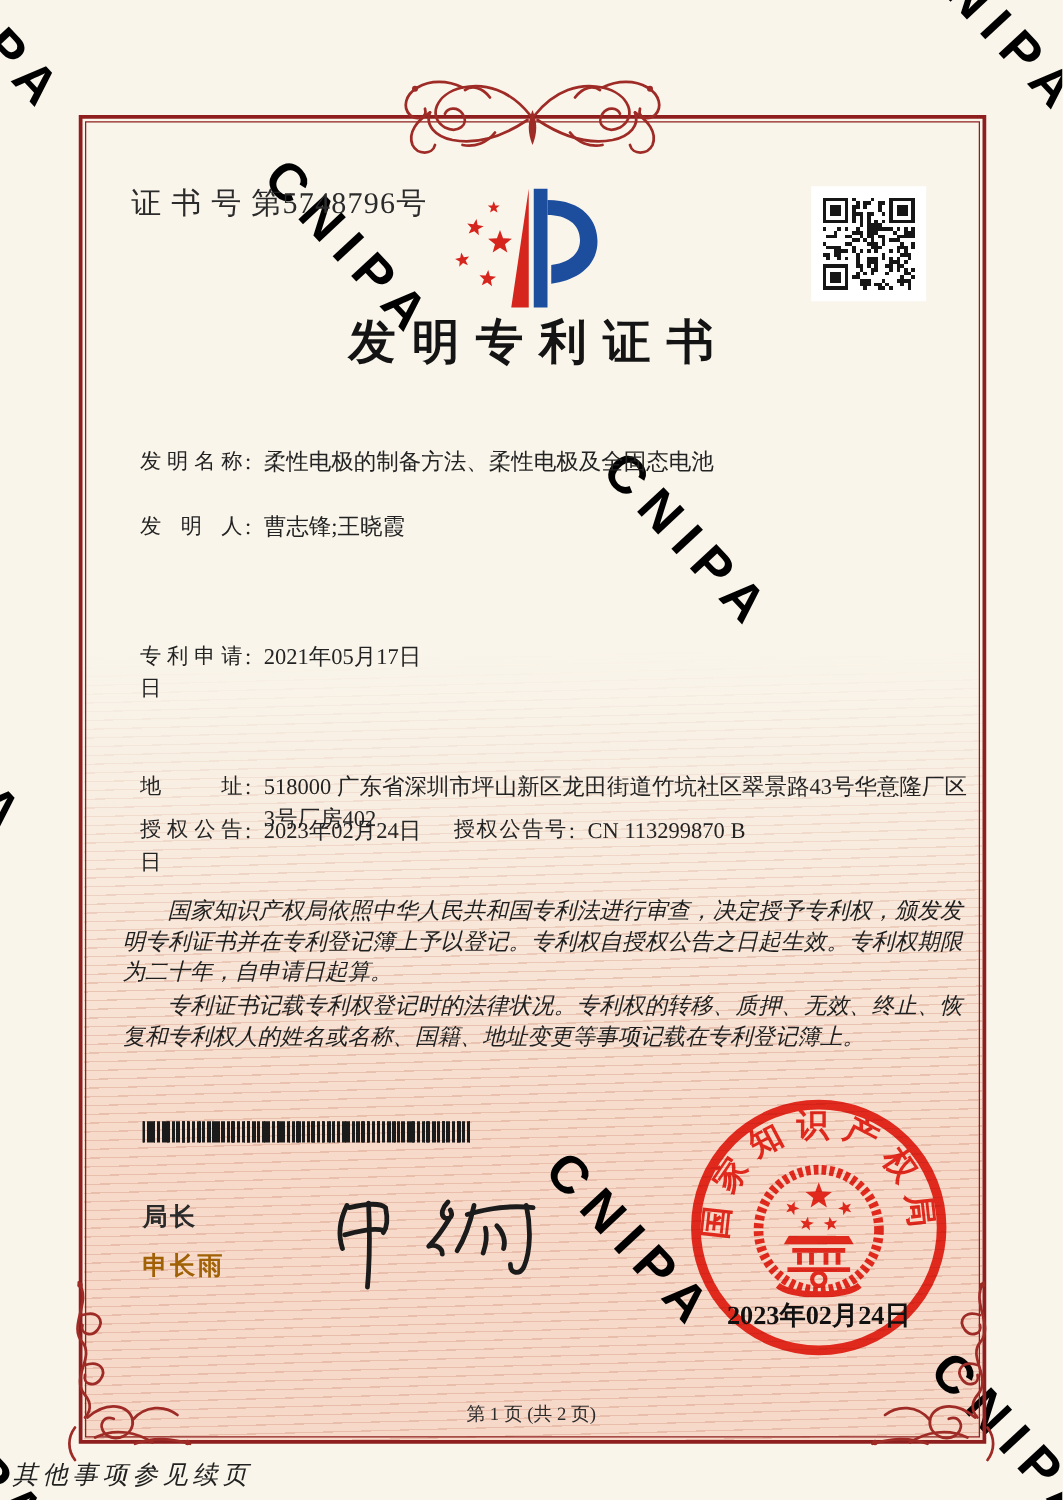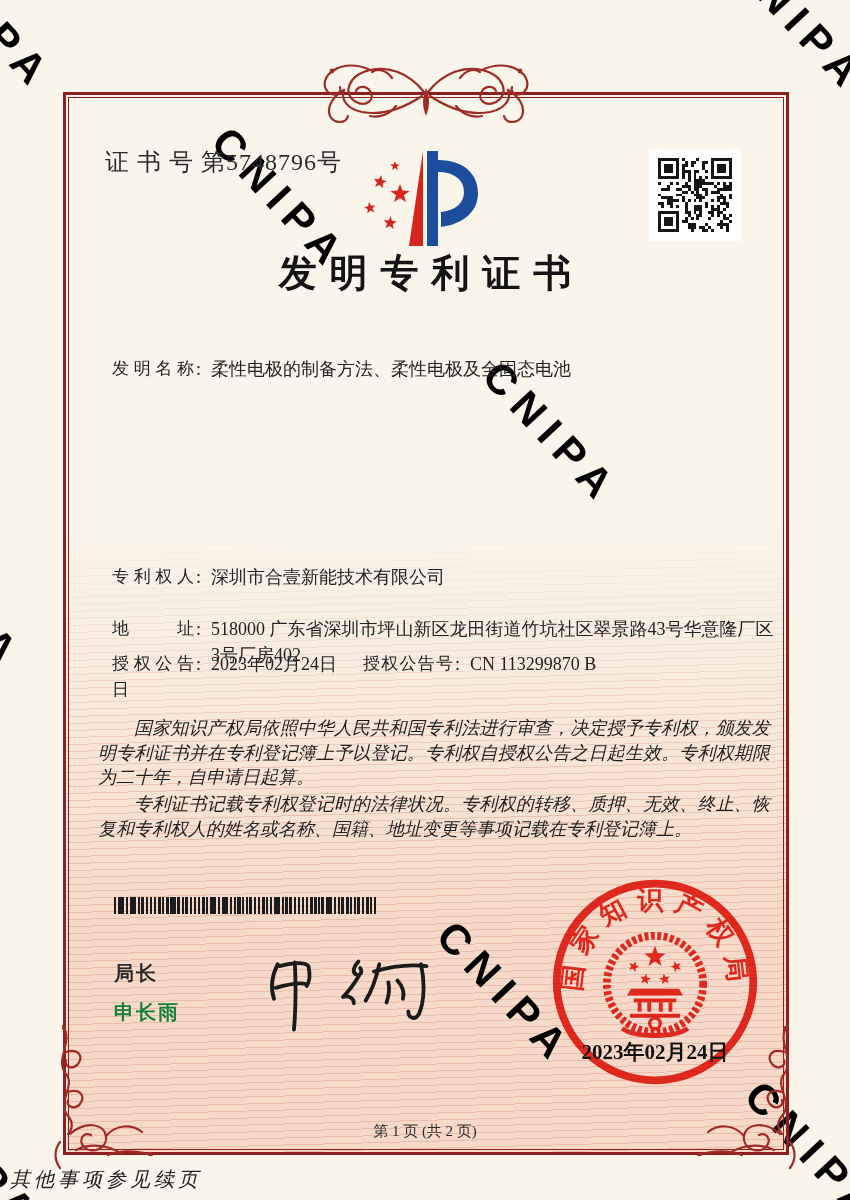--- a/index.html
+++ b/index.html
@@ -49,21 +49,21 @@
 
   .barcode{position:absolute;left:114px;top:897px;width:262px;height:17px;z-index:4;
     background-image:
       repeating-linear-gradient(90deg,#1b1b1b 0 2px,rgba(0,0,0,0) 2px 4px),
       repeating-linear-gradient(90deg,#1b1b1b 0 1px,rgba(0,0,0,0) 1px 9px),
       repeating-linear-gradient(90deg,rgba(0,0,0,0) 0 6px,#1b1b1b 6px 8px,rgba(0,0,0,0) 8px 13px);}
 
   .director-label{position:absolute;left:114px;top:960px;z-index:4;
     font:600 20px "Liberation Sans",sans-serif;color:#2a2a2a;letter-spacing:2px;}
   .director-name{position:absolute;left:114px;top:999px;z-index:4;
-    font:600 20px "Liberation Sans",sans-serif;color:#15803d;letter-spacing:2px;}
+    font:600 20px "Liberation Sans",sans-serif;color:#a16207;letter-spacing:2px;}
 
   .signature{position:absolute;left:245px;top:928px;width:205px;height:118px;z-index:4;}
   .signature path{fill:none;stroke:#1b1b1b;stroke-width:4.2;stroke-linecap:round;stroke-linejoin:round;}
 
   .seal{position:absolute;left:549px;top:876px;width:212px;height:212px;z-index:5;
     mix-blend-mode:multiply;opacity:0.96;}
   .seal-date{position:absolute;left:552px;top:1038px;width:206px;text-align:center;z-index:6;
     font-size:21px;font-weight:700;color:#111;}
 
   .page-info{position:absolute;left:0;top:1122px;width:850px;text-align:center;z-index:4;
@@ -427,22 +427,25 @@
     <path d="M66,5 L66,100 L52,100 Z" fill="#d6251d"></path>
     <rect x="70" y="5" width="11" height="95" fill="#1d4e9e"></rect>
     <path d="M81,14 C110,14 121,31 121,47 C121,66 106,78 84,81 L84,66 C100,64 107,56 107,46 C107,33 96,26 81,26 Z" fill="#1d4e9e"></path>
   </svg>
 
   <h1 class="title">发明专利证书</h1>
 
   <div class="field-row" style="top:356px">
     <span class="flabel">发明名称</span><span class="fcolon">:</span><span class="fvalue">柔性电极的制备方法、柔性电极及全固态电池</span>
   </div>
-  <div class="field-row" style="top:564px">
-    <span class="flabel">专利权人</span><span class="fcolon">:</span><span class="fvalue">深圳市合壹新能技术有限公司</span>
+  <div class="field-row" style="top:408px">
+    <span class="flabel">发明人</span><span class="fcolon">:</span><span class="fvalue">曹志锋;王晓霞</span>
+  </div>
+  <div class="field-row" style="top:512px">
+    <span class="flabel">专利申请日</span><span class="fcolon">:</span><span class="fvalue">2021年05月17日</span>
   </div>
   <div class="field-row" style="top:616px">
     <span class="flabel">地址</span><span class="fcolon">:</span><span class="fvalue addr">518000 广东省深圳市坪山新区龙田街道竹坑社区翠景路43号华意隆厂区3号厂房402</span>
   </div>
   <div class="field-row" style="top:651px">
     <span class="flabel">授权公告日</span><span class="fcolon">:</span><span class="fvalue">2023年02月24日</span>
     <span class="fgroup2">
       <span class="flabel" style="width:90px">授权公告号</span><span class="fcolon">:</span><span class="fvalue">CN 113299870 B</span>
     </span>
   </div>

